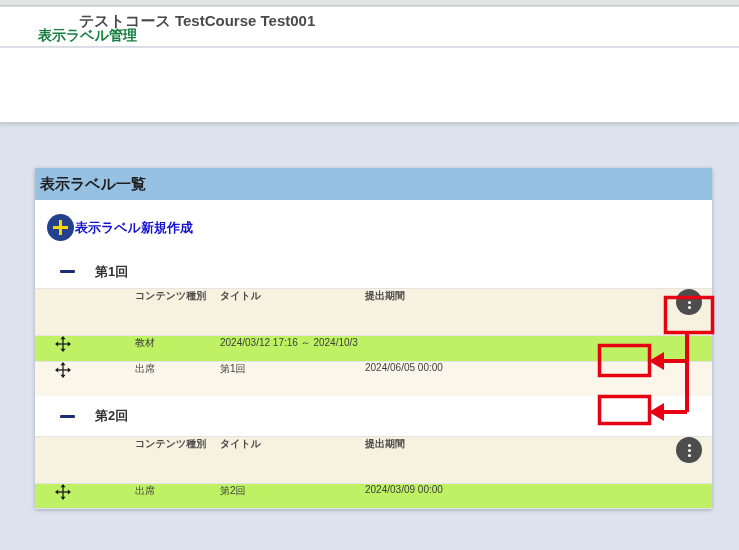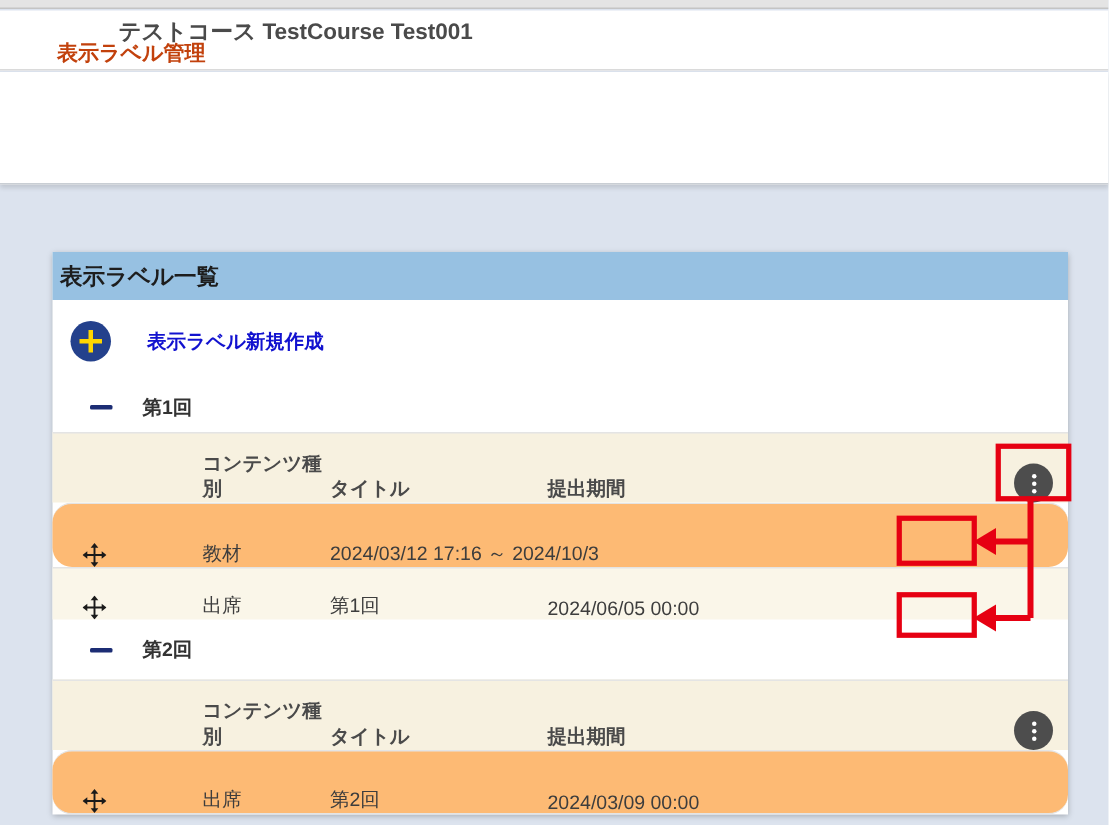--- a/index.html
+++ b/index.html
@@ -11,50 +11,50 @@
   
   .top-strip { position:absolute; left:0; top:0; width:739px; height:6px;
     background:#e4e4e4; border-bottom:1px solid #c4c4c4; }
   .band { position:absolute; left:0; width:739px; background:#ffffff; }
   .band1 { top:7px; height:40px; border-bottom:1px solid #dadada; }
   .band2 { top:48px; height:75px; border-bottom:1px solid #c9ced4;
     box-shadow:0 2px 3px rgba(0,0,0,0.12); }
   .course-title { position:absolute; left:35px; top:12px; font-size:15px;
     font-weight:bold; color:#4a4a4a;margin-left:44px; }
   .page-title { position:absolute; left:38px; top:27px; font-size:14px;
-    font-weight:bold; color:#c2410c; }
+    font-weight:bold; color:#15803d; }
   
   .panel { position:absolute; left:35px; top:168px; width:677px;
     background:#ffffff; box-shadow:0 1px 4px rgba(0,0,0,0.25); }
   .panel-header { height:32px; background:#97c1e2; display:flex;
     align-items:center; padding-left:5px; }
   .panel-header-title { font-size:15px; font-weight:bold; color:#1d1d1d; }
   .create-row { height:55px; display:flex; align-items:center;
     padding-left:12px; cursor:pointer; }
   .plus-circle { width:27px; height:27px; border-radius:50%;
     background:#24418c; position:relative; flex:0 0 auto; }
   .plus-circle::before, .plus-circle::after { content:""; position:absolute;
     background:#ffd600; }
   .plus-circle::before { left:6px; top:12px; width:15px; height:3px; }
   .plus-circle::after { left:12px; top:6px; width:3px; height:15px; }
-  .create-label { margin-left:24px; font-size:13px; font-weight:bold;
+  .create-label { margin-left:1px; font-size:13px; font-weight:bold;
     color:#1212cf; }
   .section-row { display:flex; align-items:center; padding-left:25px; }
   .section-row.s1 { height:33px; }
   .section-row.s2 { height:40px; }
   .minus-bar { width:15px; height:3px; background:#1c2d74; border-radius:1px;
     cursor:pointer; flex:0 0 auto; }
   .section-label { margin-left:20px; font-size:13px; font-weight:bold;
     color:#333; }
   
-  .trow { display:flex; align-items:flex-end; width:100%; font-size:13px;
+  .trow { display:flex; align-items:flex-start; width:100%; font-size:10px;
     color:#3d3d3d; border-top:1px solid #e4e4e4; }
   .trow.thead { background:#f7f1e0; height:47px; font-weight:bold;
     color:#4a4a4a; }
-  .trow.body-a { background:#fdba74; height:43px;border-radius:13px; }
+  .trow.body-a { background:#bef264; height:26px; }
   .trow.body-b { background:#faf6e9; height:35px; }
   .trow:last-child { border-bottom:1px solid #e4e4e4; }
   .col-drag { width:100px; padding-left:20px; display:flex; align-items:center; }
   .col-type { width:85px; line-height:1.3; }
   .col-title { width:145px; }
   .col-period { flex:1; }
   .col-menu { width:62px; display:flex; justify-content:flex-end;
     padding-right:10px; }
   .kebab { width:26px; height:26px; border-radius:50%; background:#4d4d4d;
     display:flex; flex-direction:column; align-items:center;

